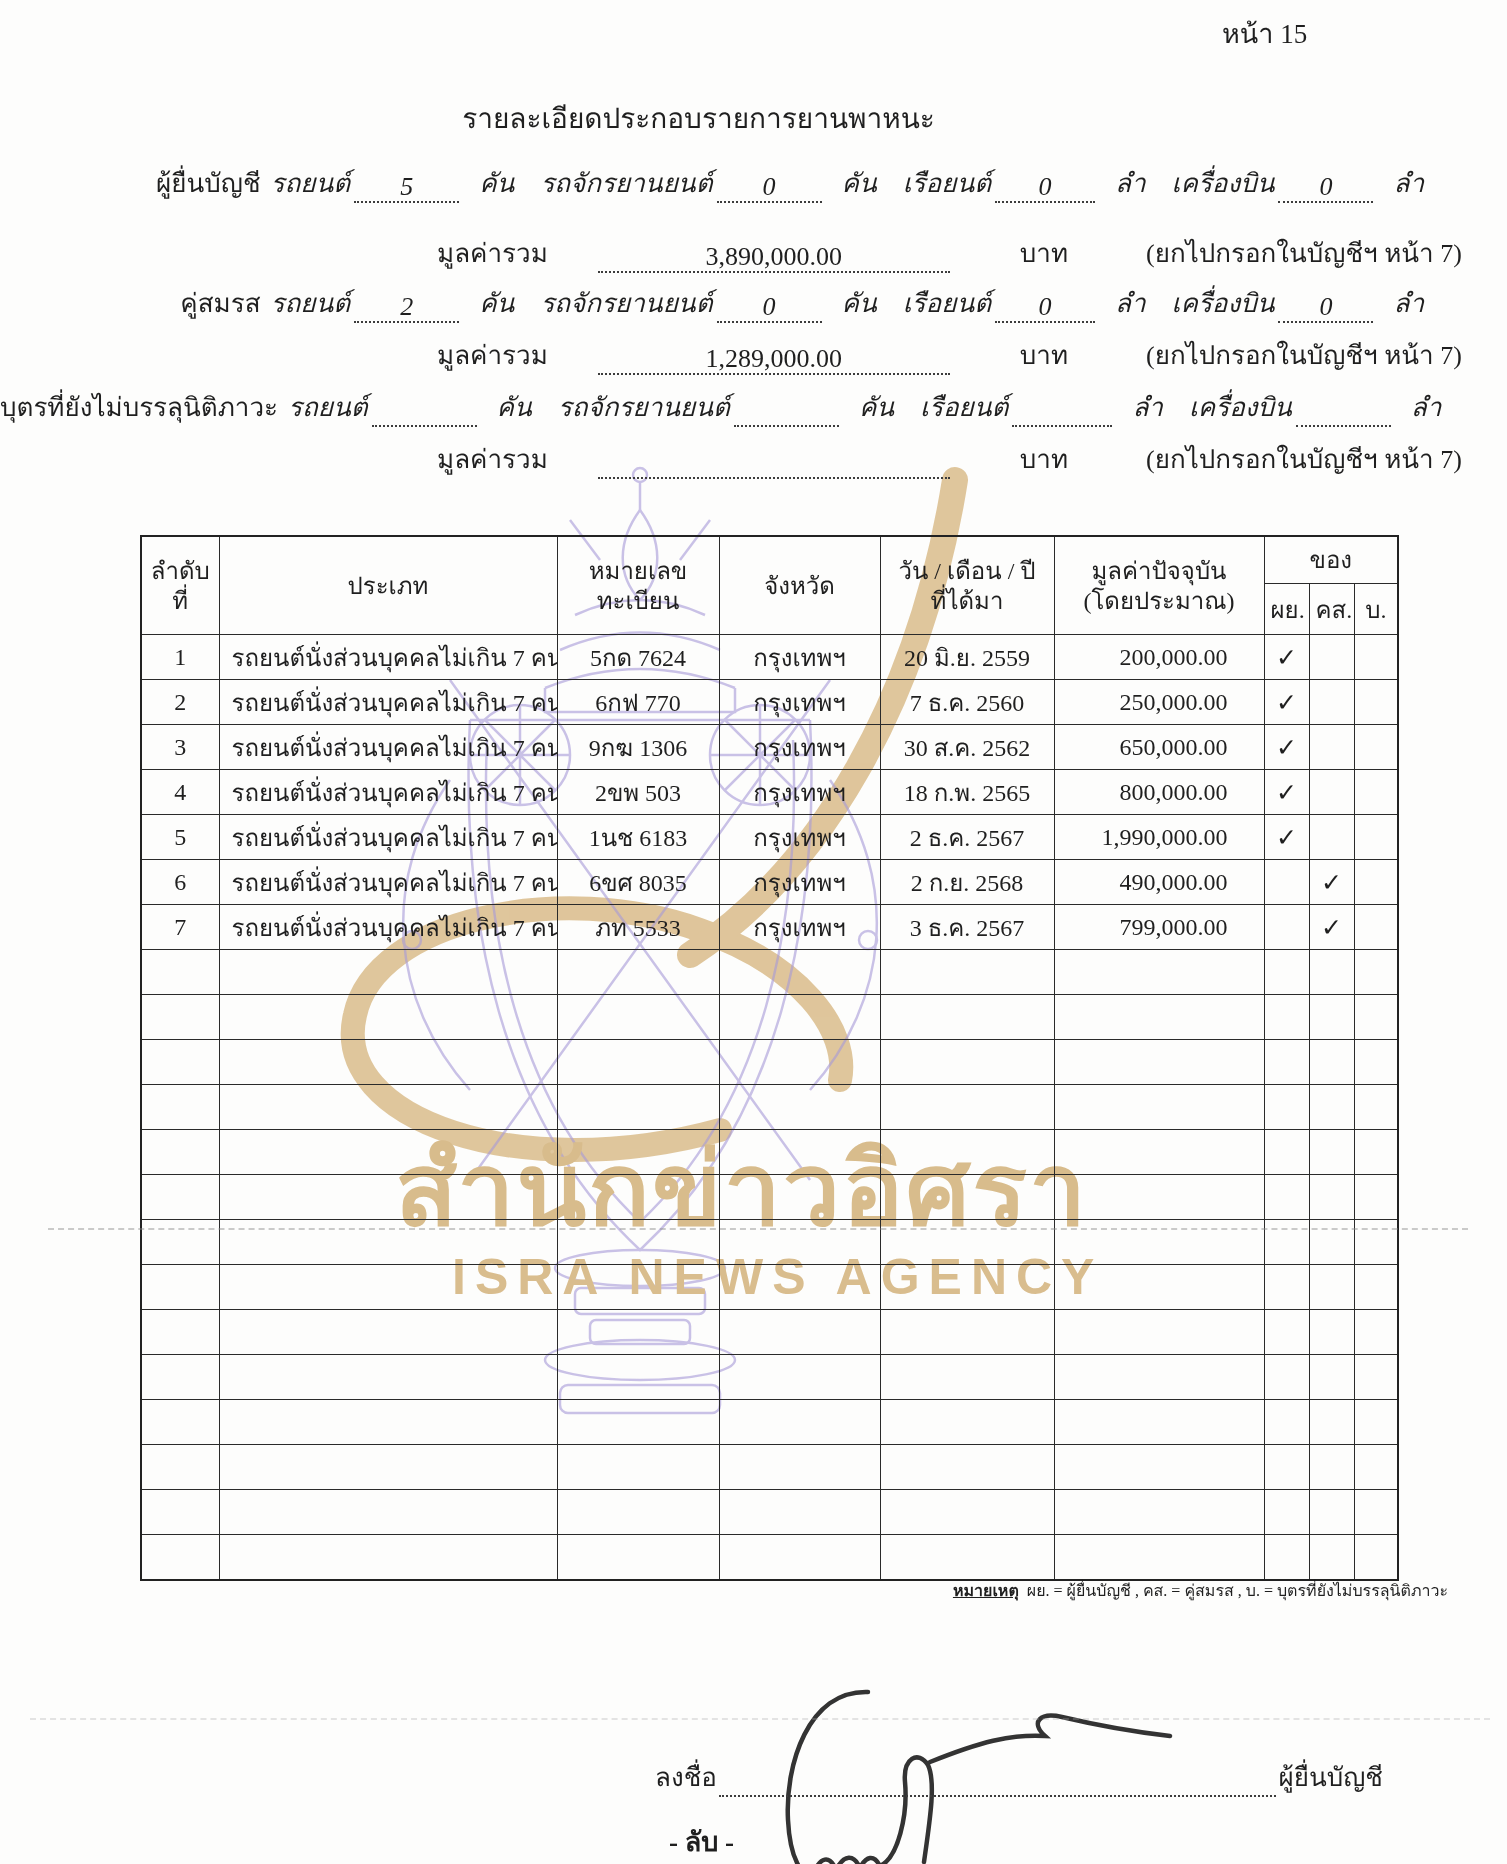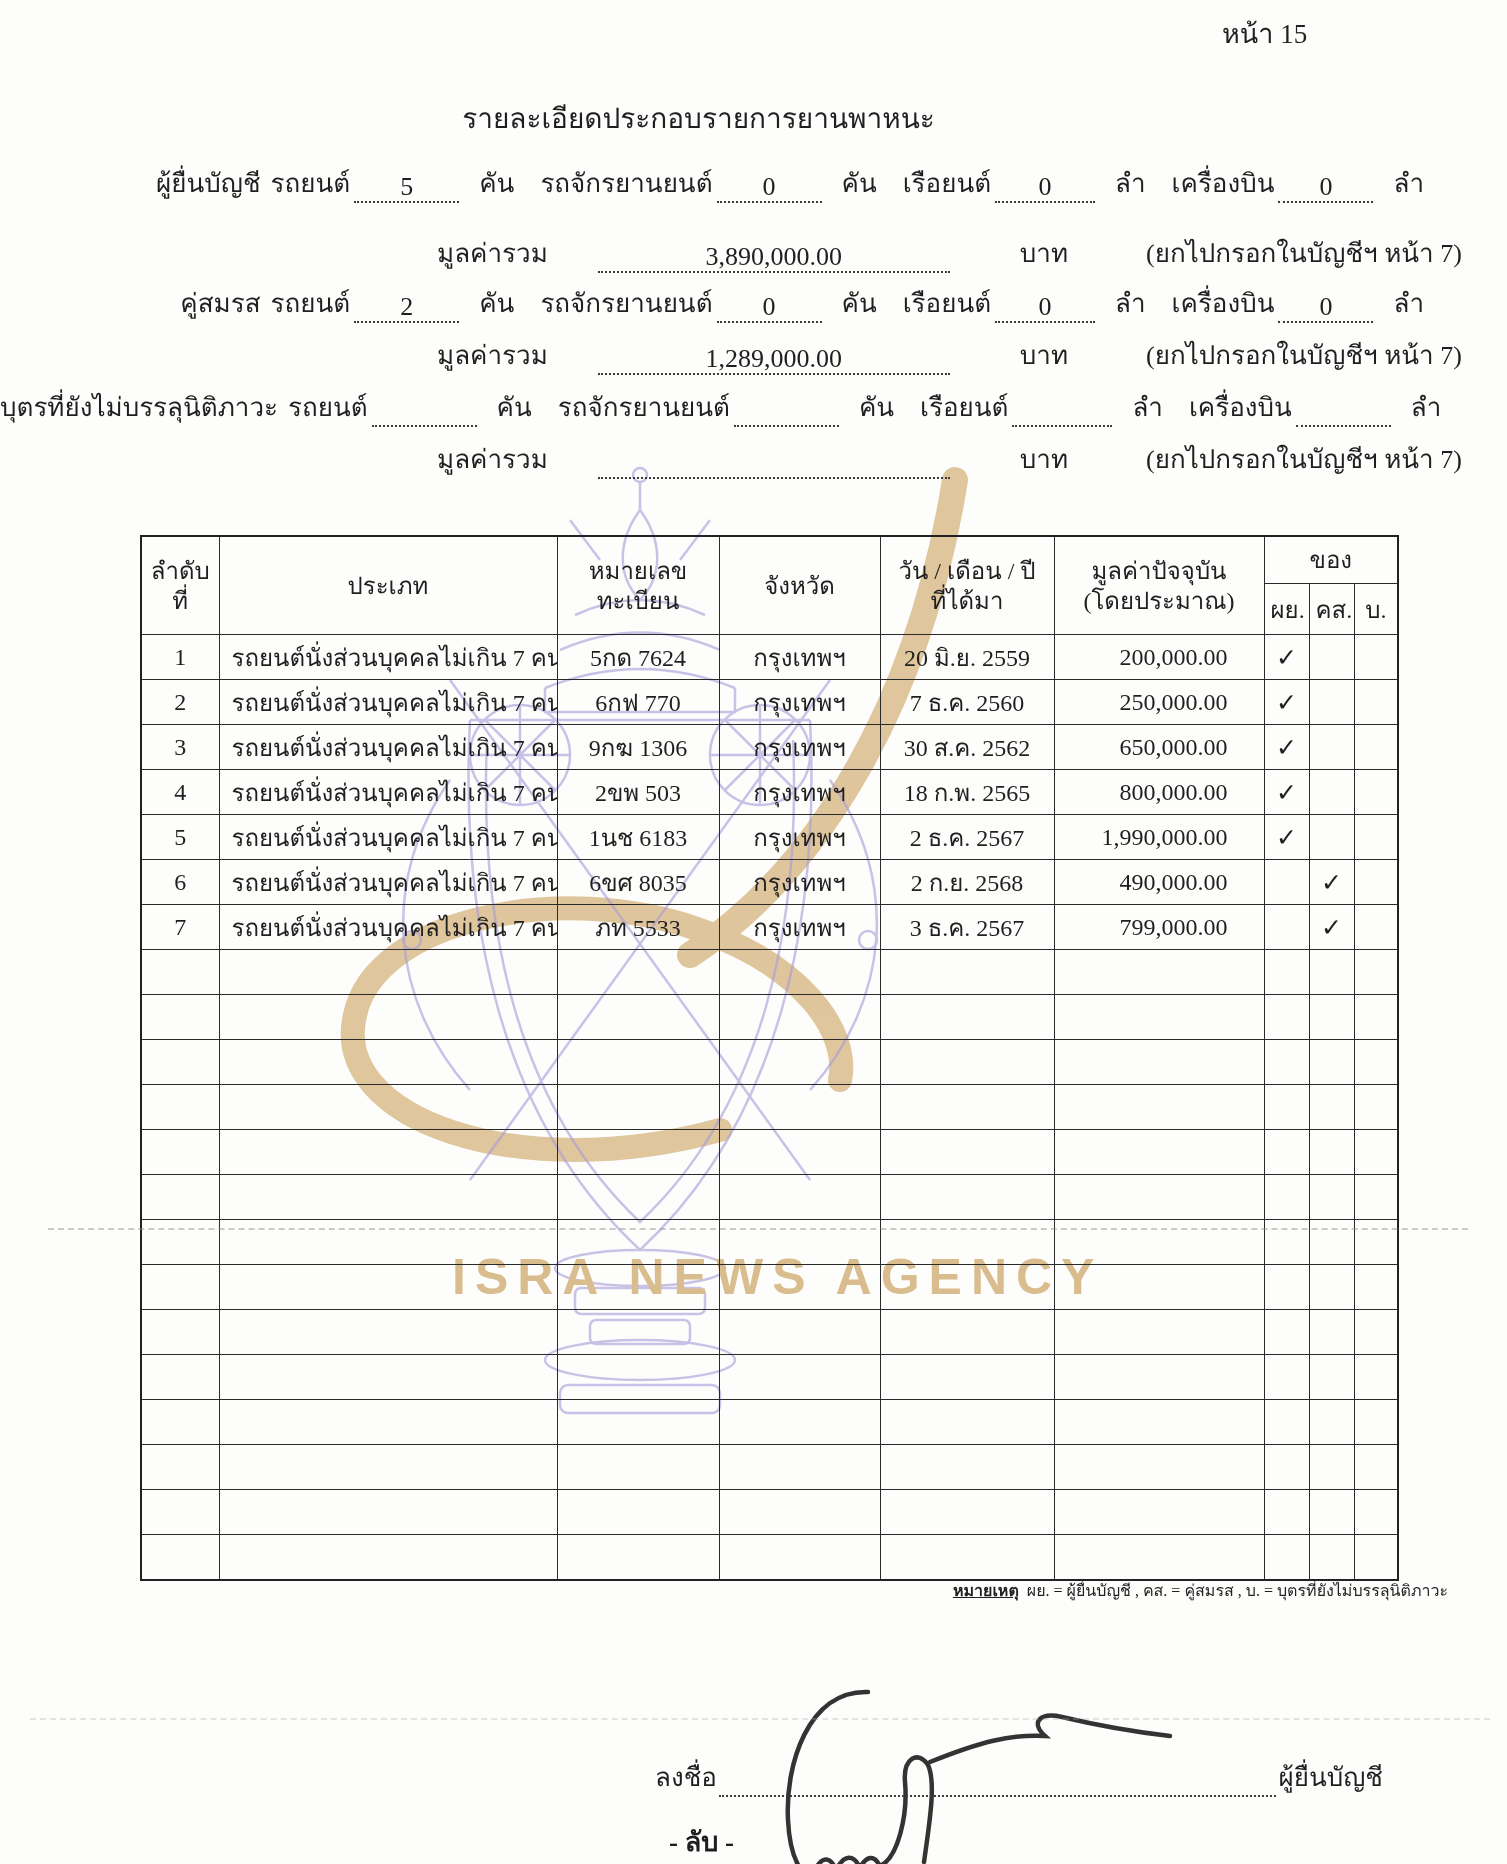--- a/index.html
+++ b/index.html
@@ -25,21 +25,21 @@
   }
   
   .page-number{position:absolute; top:12px; left:1222px; font-size:27px;}
   .doc-title{
     position:absolute; top:96px; left:-55px; width:100%;
     text-align:center; font-size:28px;
   }
   
   .sumline{position:absolute; left:0; width:1450px; display:flex; align-items:flex-end; font-size:26px; white-space:nowrap;}
   .owner{display:inline-block; width:420px; text-align:right; padding-right:10px;}
-  .fld{display:inline-flex; align-items:flex-end; margin-right:26px;}
+  .fld{display:inline-flex; align-items:flex-end; margin-right:26px;font-style:italic;}
   .fld .lbl{margin-right:2px;}
   .dots{
     display:inline-flex; justify-content:center; align-items:flex-end;
     border-bottom:2px dotted #3c3c3c; min-height:30px; line-height:28px;
     margin:0 2px;
   }
   .unit{margin-left:18px;}
   .totline{position:absolute; left:437px; display:flex; align-items:flex-end; font-size:26px; white-space:nowrap;gap:48px;}
   .totline .note{margin-left:30px;}
   .totline .unit{margin-left:20px;}
@@ -113,20 +113,21 @@
         <path d="M830 780 C 900 880 890 1000 810 1090"></path>
         <circle cx="412" cy="940" r="9"></circle>
           <circle cx="868" cy="940" r="9"></circle>
         <ellipse cx="640" cy="1268" rx="85" ry="18"></ellipse>
         <rect x="575" y="1288" width="130" height="26" rx="6"></rect>
         <rect x="590" y="1320" width="100" height="24" rx="6"></rect>
         <ellipse cx="640" cy="1360" rx="95" ry="20"></ellipse>
         <rect x="560" y="1385" width="160" height="28" rx="8"></rect>
       </g>
     </svg>
+    <div class="wm-thai">สำนักข่าวอิศรา</div>
     <div class="wm-latin">ISRA NEWS AGENCY</div>
   </div>
 
   <div class="page-number">หน้า 15</div>
   <div class="doc-title">รายละเอียดประกอบรายการยานพาหนะ</div>
 
   <div id="summary-root">
       <div class="sumline" style="top: 162px;">
         <span class="owner">ผู้ยื่นบัญชี</span>
         <span class="fld">

